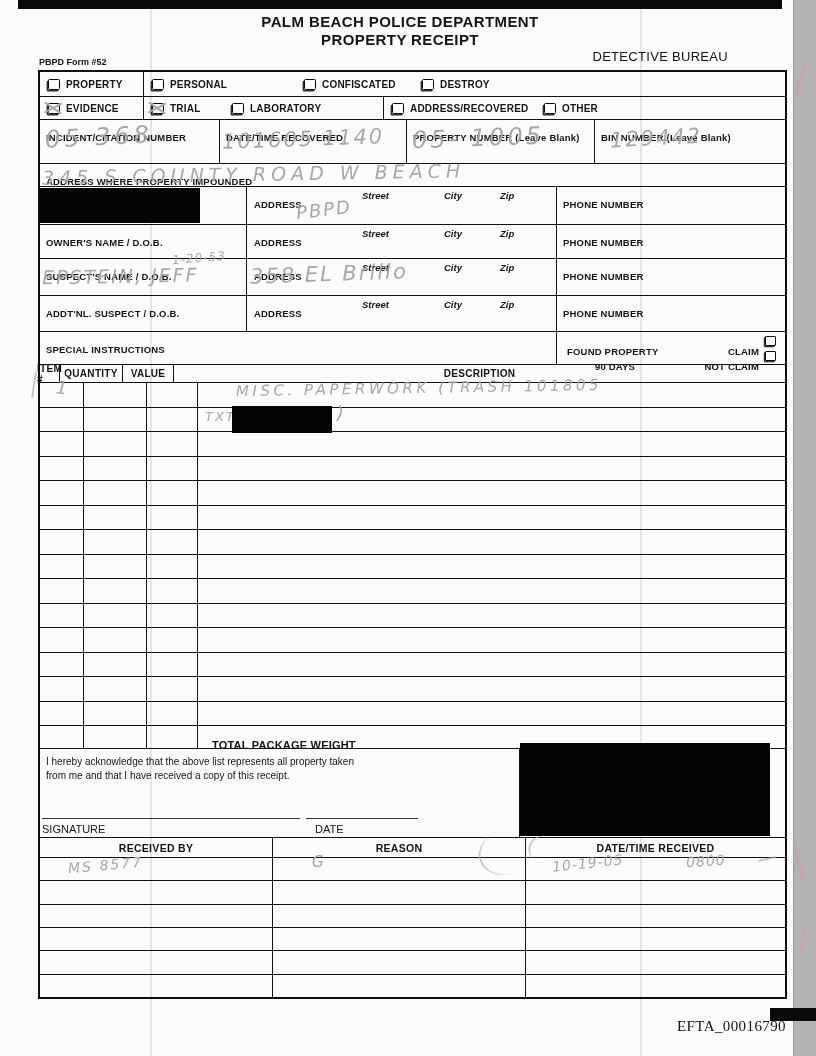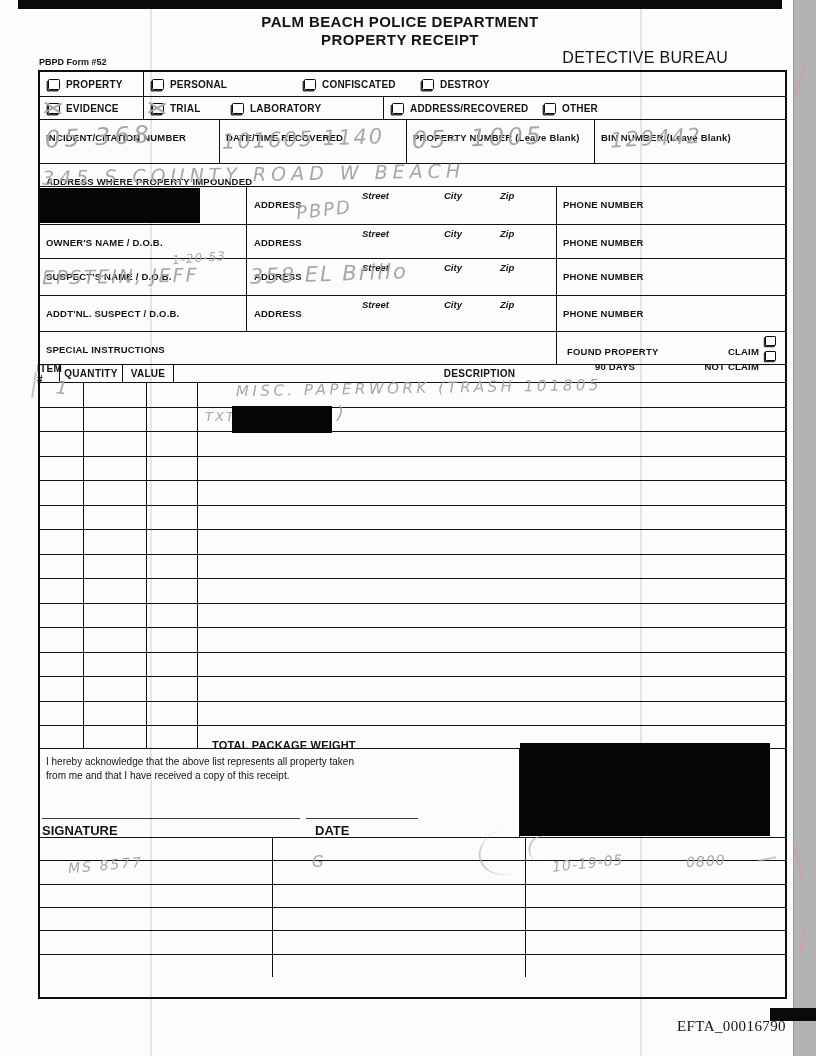--- a/index.html
+++ b/index.html
@@ -8,21 +8,21 @@
   
   .topbar{position:absolute;left:18px;top:0;width:764px;height:9px;background:#0a0a0a;z-index:4;}
   .graystrip{position:absolute;left:793px;top:0;width:23px;height:1056px;background:#b3b4b2;z-index:3;border-left:1px solid #9a9a98;}
   .foldline{position:absolute;top:0;width:2px;height:1056px;background:#c9c9c6;opacity:.45;z-index:1;}
   .pinkmark{position:absolute;width:3px;background:rgba(224,150,170,.55);z-index:4;border-radius:2px;}
   .blackmark{position:absolute;background:#0a0a0a;z-index:6;}
   .redaction{position:absolute;background:#050505;z-index:6;}
   
   .titleblock{position:absolute;left:0;top:13px;width:800px;text-align:center;z-index:5;}
   .title{font-size:15px;font-weight:700;letter-spacing:.4px;line-height:18px;}
-  .bureau{position:absolute;right:88px;top:49px;font-size:16px;letter-spacing:.3px;z-index:5;margin-left:12px;}
+  .bureau{position:absolute;right:88px;top:49px;font-size:13px;letter-spacing:.3px;z-index:5;margin-left:12px;}
   .formnum{position:absolute;left:39px;top:57px;font-size:9px;font-weight:700;z-index:5;}
   
   .form{position:absolute;left:38px;top:70px;width:745px;height:925px;border:2px solid #0e0e0e;
         box-sizing:content-box;z-index:2;background:transparent;}
   .band{position:relative;display:flex;box-sizing:border-box;border-bottom:1.5px solid #111;}
   .band.noline{border-bottom:none;}
   .cell{position:relative;box-sizing:border-box;border-right:1.5px solid #111;}
   .cell.last{border-right:none;flex:1;align-items:center;}
   .flabel{position:absolute;top:3px;left:6px;font-size:9.5px;font-weight:700;letter-spacing:.2px;white-space:nowrap;margin-top:9px;}
   .subhead{position:absolute;top:3px;font-size:9.5px;font-weight:600;font-style:italic;white-space:nowrap;}
@@ -45,21 +45,21 @@
   .pencil-tick{position:absolute;z-index:5;background:#aab0b8;opacity:.7;}
   
   .ithead .cell,.ithead .cell.last{display:flex;align-items:center;justify-content:center;
       font-size:10px;font-weight:700;letter-spacing:.3px;}
   .itrow{display:flex;box-sizing:border-box;border-bottom:1.5px solid #111;flex:1;}
   .itrow.lastrow{border-bottom:none;}
   .itrows{display:flex;flex-direction:column;box-sizing:border-box;}
   
   .ackline{position:absolute;border-top:1.5px solid #3a3a3a;z-index:5;}
   .acktext{font-size:10px;line-height:13.5px;padding:6px 8px 0 6px;}
-  .ackcap{position:absolute;font-size:13px;font-weight:700;z-index:5;}
+  .ackcap{position:absolute;font-size:11px;font-weight:400;z-index:5;}
   
   .rchead .cell,.rchead .cell.last{display:flex;align-items:center;justify-content:center;
       font-size:10.5px;font-weight:700;letter-spacing:.3px;}
   .footerid{position:absolute;top:1018px;right:30px;font-family:"Liberation Serif",serif;
       font-size:15px;letter-spacing:.4px;z-index:5;}
 </style>
 </head>
 <body>
 
 <div class="page">
@@ -336,20 +336,25 @@
     <div class="band" style="height:89px">
       <div class="cell" style="width:480px">
         <div class="acktext">
           <div>I hereby acknowledge that the above list represents all property taken</div>
           <div>from me and that I have received a copy of this receipt.</div>
         </div>
       </div>
       <div class="cell last"></div>
     </div>
 
+    <div class="band rchead" style="height:20px">
+      <div class="cell" style="width:233px">RECEIVED BY</div>
+      <div class="cell" style="width:253px">REASON</div>
+      <div class="cell last">DATE/TIME RECEIVED</div>
+    </div>
 
     <div class="band itrows noline" style="height:139px;flex-direction:column">
       <div class="itrow">
         <div class="cell" style="width:233px"></div>
           <div class="cell" style="width:253px"></div>
           <div class="cell last"></div>
       </div>
       <div class="itrow">
         <div class="cell" style="width:233px"></div>
           <div class="cell" style="width:253px"></div>

